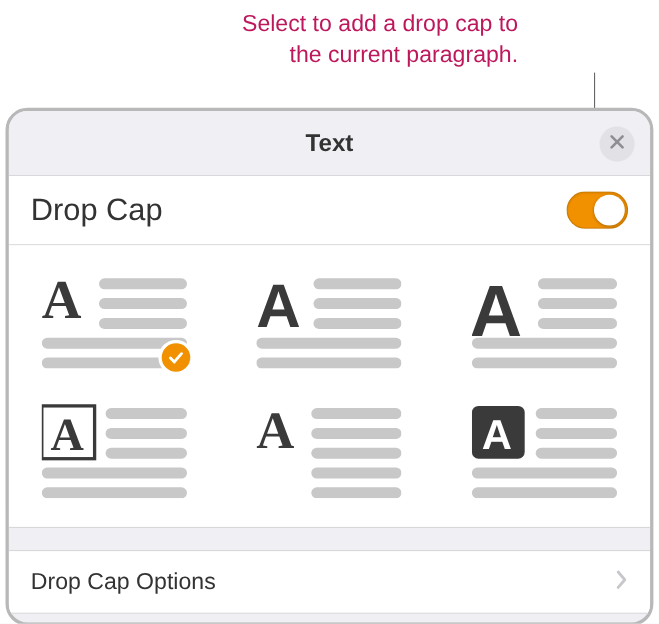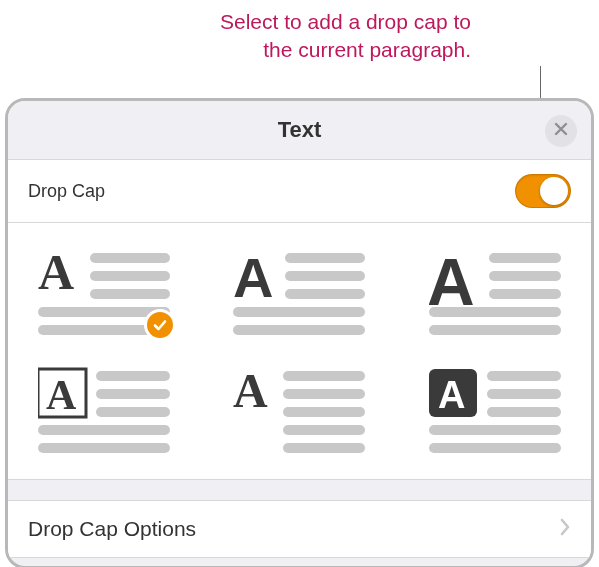--- a/index.html
+++ b/index.html
@@ -78,21 +78,21 @@
     .row {
       background: #ffffff;
       display: flex;
       align-items: center;
       justify-content: space-between;
       padding: 14px 20px;
       border-top: 1px solid #d8d8db;
       border-bottom: 1px solid #d8d8db;
     }
     .row-label {
-      font-size: 18px;
+      font-size: 28px;
       color: #333;
     }
     .toggle {
       width: 56px;
       height: 34px;
       border-radius: 17px;
       background: #f29100;
       position: relative;
       cursor: pointer;
       border: 1px solid rgba(0,0,0,0.15);

